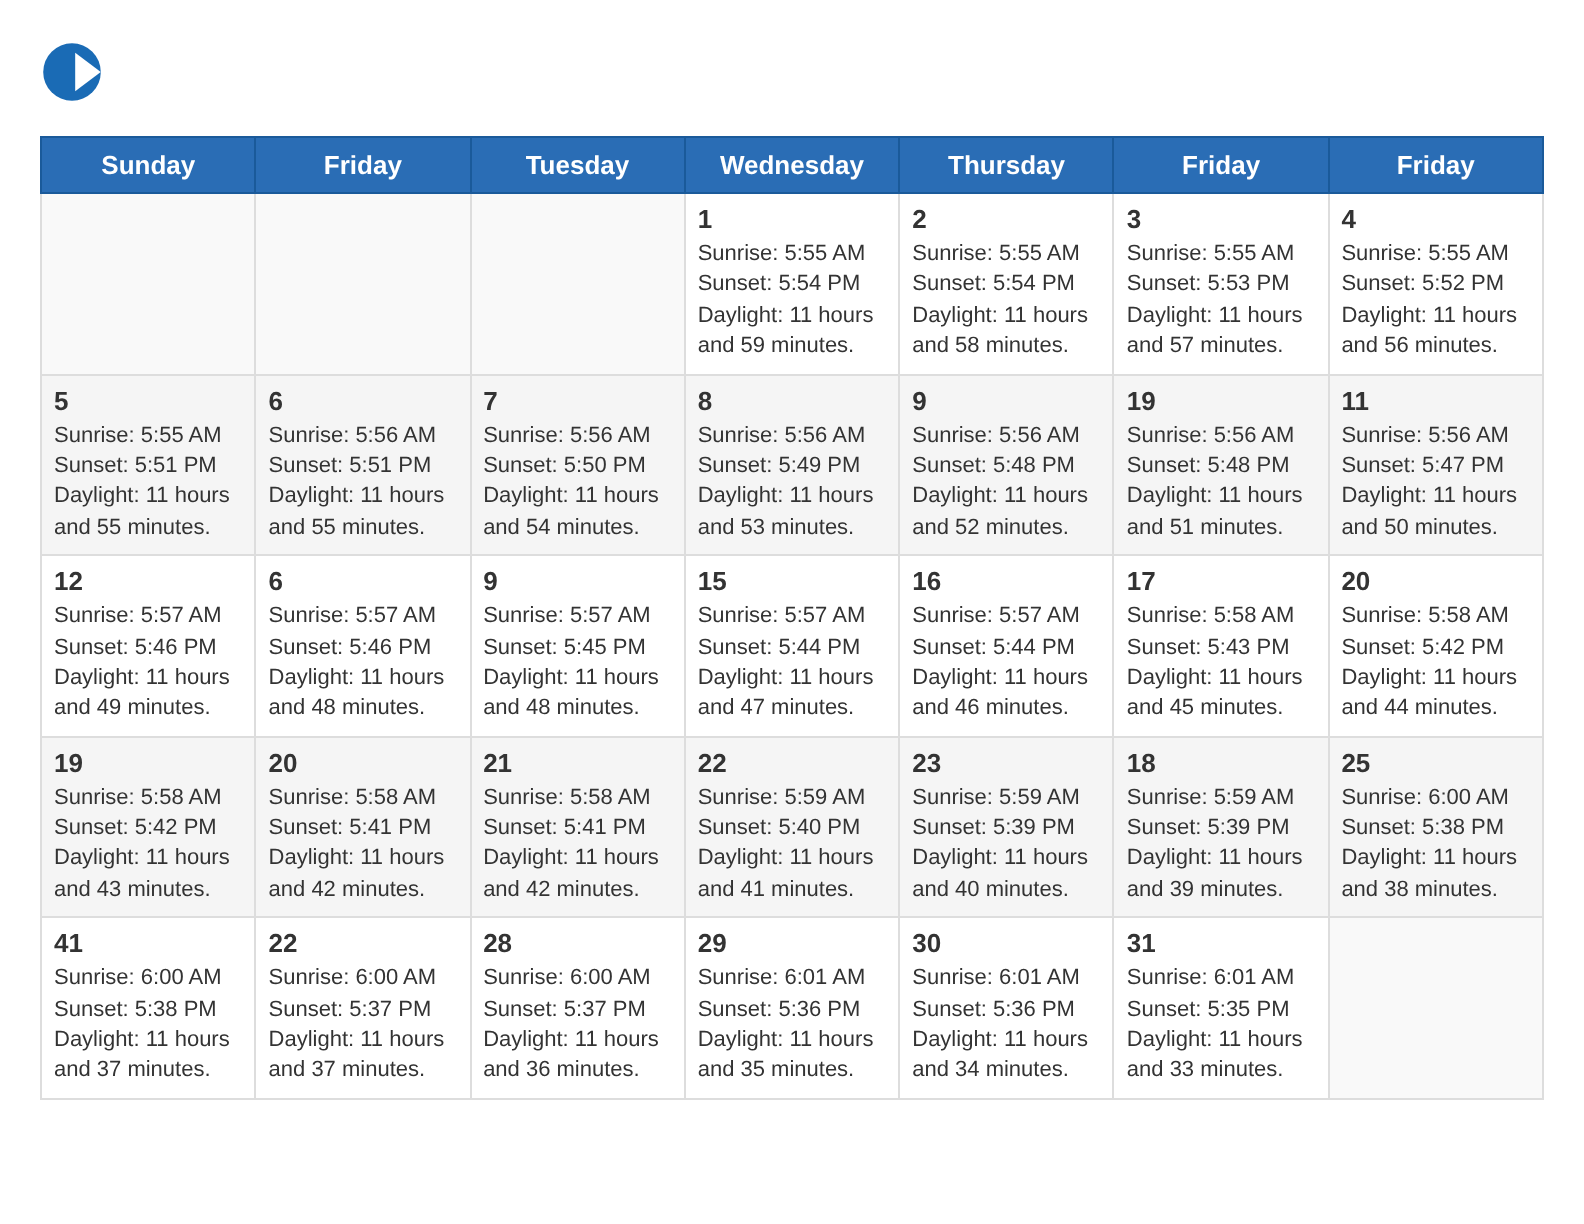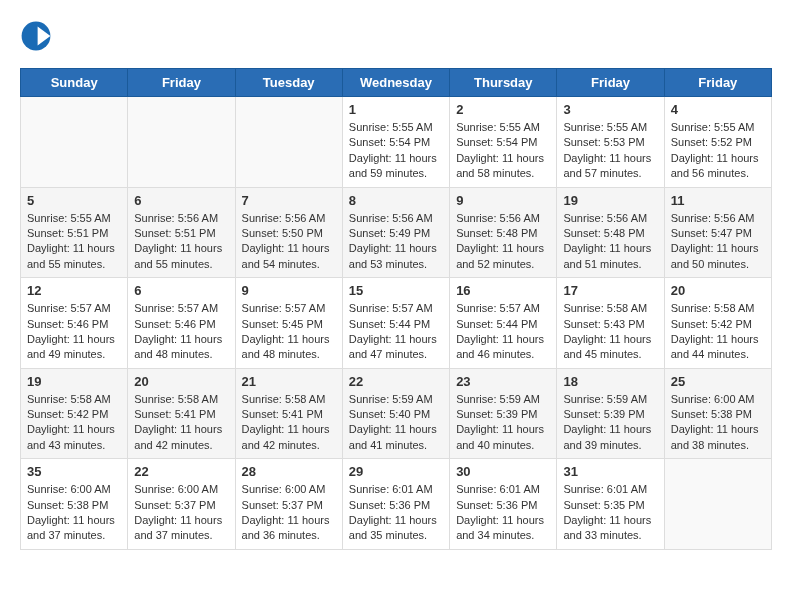--- a/index.html
+++ b/index.html
@@ -308,21 +308,21 @@
         <td>
           <span class="day-num">25</span>
           <div class="day-info" style="white-space: pre-line;">Sunrise: 6:00 AM
 Sunset: 5:38 PM
 Daylight: 11 hours
 and 38 minutes.</div>
         </td>
       </tr>
       <tr>
         <td>
-          <span class="day-num">35</span>
+          <span class="day-num">41</span>
           <div class="day-info" style="white-space: pre-line;">Sunrise: 6:00 AM
 Sunset: 5:38 PM
 Daylight: 11 hours
 and 37 minutes.</div>
         </td>
         <td>
           <span class="day-num">22</span>
           <div class="day-info" style="white-space: pre-line;">Sunrise: 6:00 AM
 Sunset: 5:37 PM
 Daylight: 11 hours

